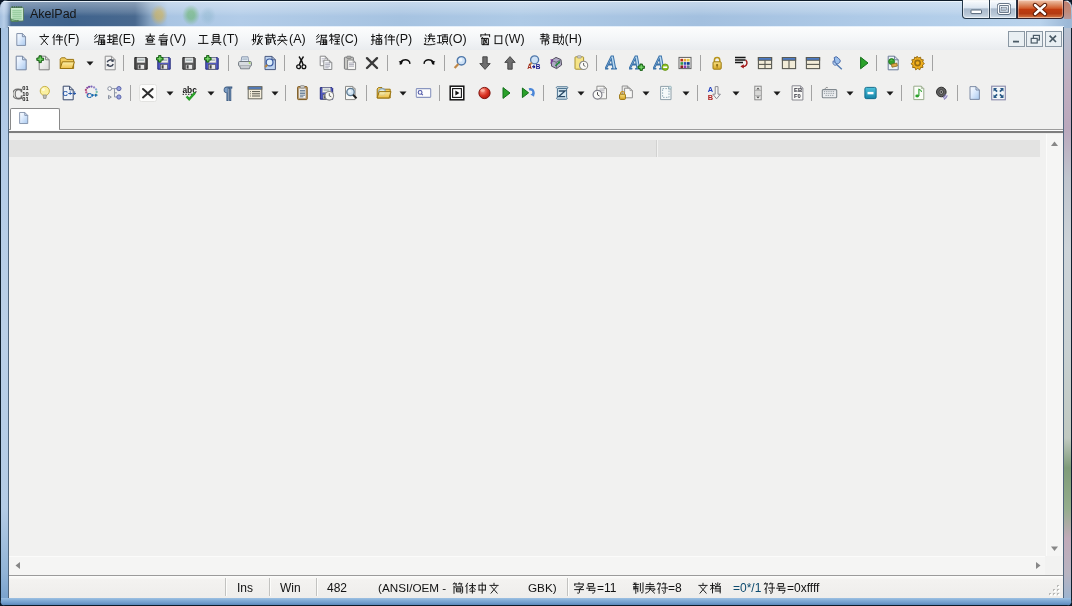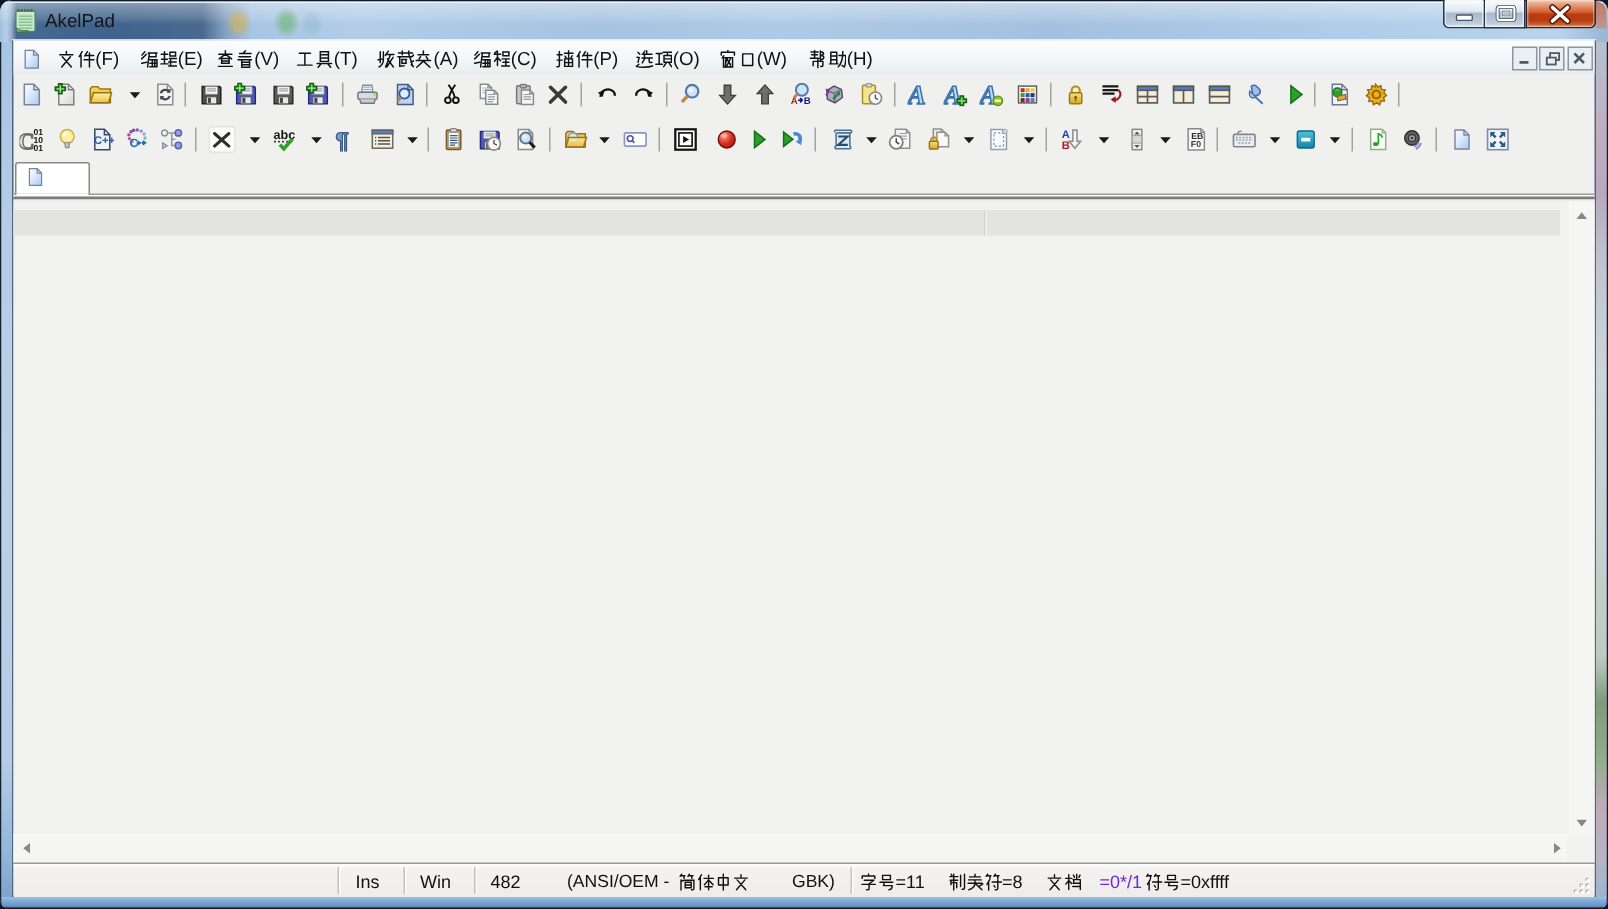--- a/index.html
+++ b/index.html
@@ -673,21 +673,21 @@
     <svg style="position:absolute;left:656.0px;top:582px" width="12" height="12" viewBox="0 0 12 12">
       <path d="M2.4 0.8 L1.4 2.2 M1.8 1.8 H4.6 M4 2.2 V3.6 M7.6 0.8 L6.6 2.2 M7 1.8 H10 M9.2 2.2 V3.6 M3.8 4.4 L2 7.6 M3.1 6.4 V11.4 M5.4 6 H11.6 M9.2 4.4 V10.2 C9.2 11.2 8.4 11.4 7.4 11.1 M6.6 8.4 L7.4 9.4" fill="none" stroke="#111" stroke-width="0.95" stroke-linecap="round"></path>
     </svg>
 <span style="position:absolute;left:668.0px;top:581px;font:normal 12px 'Liberation Sans',sans-serif;color:#111;white-space:pre">=8</span>
 <svg style="position:absolute;left:697.0px;top:582px" width="12" height="12" viewBox="0 0 12 12">
       <path d="M6 1.2 V2.6 M1.8 3.4 H10.2 M8.6 4.6 L3 11.2 M3.4 4.6 L9.2 11.2" fill="none" stroke="#111" stroke-width="0.95" stroke-linecap="round"></path>
     </svg>
     <svg style="position:absolute;left:709.0px;top:582px" width="12" height="12" viewBox="0 0 12 12">
       <path d="M1.4 3.6 H5.6 M3.5 1.2 V11 M3.5 5 L1.6 7.4 M3.5 5 L5.4 7 M8.8 0.8 V3.6 M6.6 1.4 L7.4 3 M11 1.4 L10.2 3 M6.4 4.4 H11.2 M6.8 4.4 V6.8 M6.4 6.8 H11.2 M11.2 4.4 V11 M6.2 9 H11.2" fill="none" stroke="#111" stroke-width="0.95" stroke-linecap="round"></path>
     </svg>
-<span style="position:absolute;left:733px;top:581px;font:normal 12px 'Liberation Sans',sans-serif;color:#6d28d9;white-space:pre">=0*/1</span>
+<span style="position:absolute;left:733px;top:581px;font:normal 12px 'Liberation Sans',sans-serif;color:#0c4a6e;white-space:pre">=0*/1</span>
 <svg style="position:absolute;left:763.0px;top:582px" width="12" height="12" viewBox="0 0 12 12">
       <path d="M2.4 0.8 L1.4 2.2 M1.8 1.8 H4.6 M4 2.2 V3.6 M7.6 0.8 L6.6 2.2 M7 1.8 H10 M9.2 2.2 V3.6 M3.8 4.4 L2 7.6 M3.1 6.4 V11.4 M5.4 6 H11.6 M9.2 4.4 V10.2 C9.2 11.2 8.4 11.4 7.4 11.1 M6.6 8.4 L7.4 9.4" fill="none" stroke="#111" stroke-width="0.95" stroke-linecap="round"></path>
     </svg>
     <svg style="position:absolute;left:775.0px;top:582px" width="12" height="12" viewBox="0 0 12 12">
       <path d="M3.4 1.6 H8.6 V4.4 H3.4 Z M1.6 6.2 H10.2 M4.6 6.2 L4 8.4 M4 8.4 H9.8 M9.8 8.4 C9.8 10.4 9.2 11.2 7.6 11.2" fill="none" stroke="#111" stroke-width="0.95" stroke-linecap="round"></path>
     </svg>
 <span style="position:absolute;left:787.0px;top:581px;font:normal 12px 'Liberation Sans',sans-serif;color:#111;white-space:pre">=0xffff</span>
 <svg style="position:absolute;left:1049px;top:585px" width="11" height="11" viewBox="0 0 11 11">
       <rect x="8" y="0" width="2" height="2" fill="#b9b9b7"></rect>
       <rect x="9" y="1" width="2" height="2" fill="#fdfdfb"></rect>

